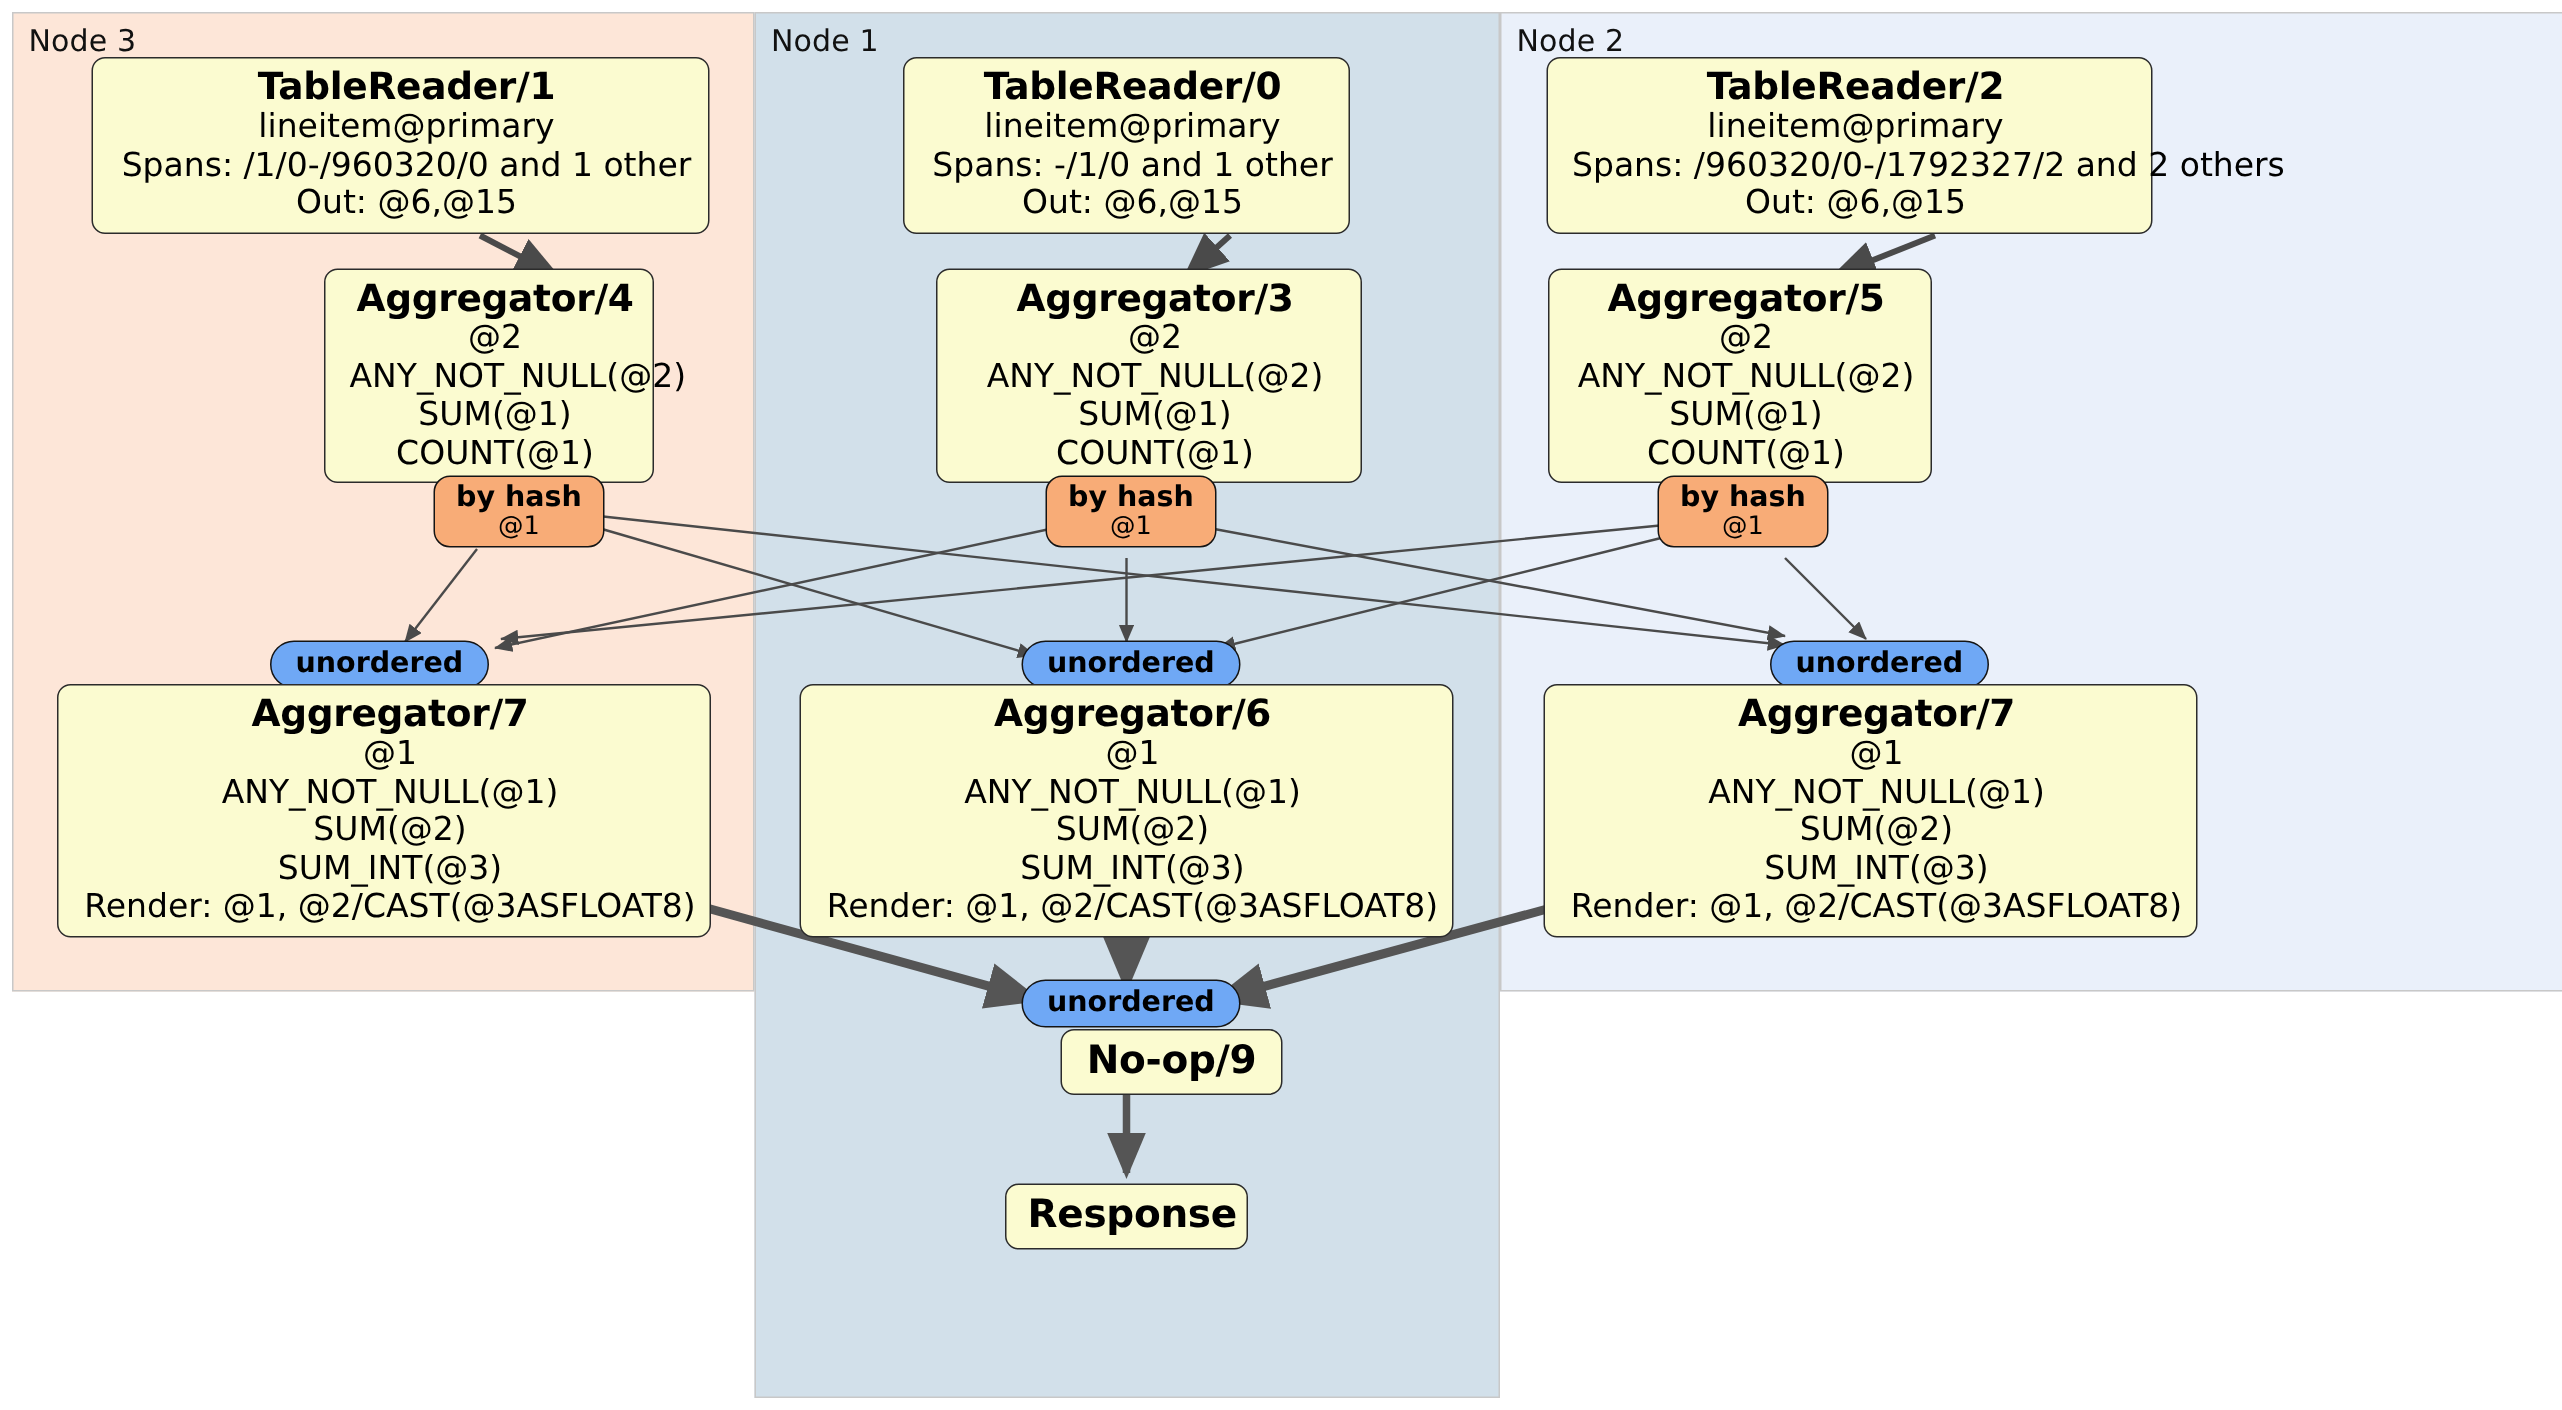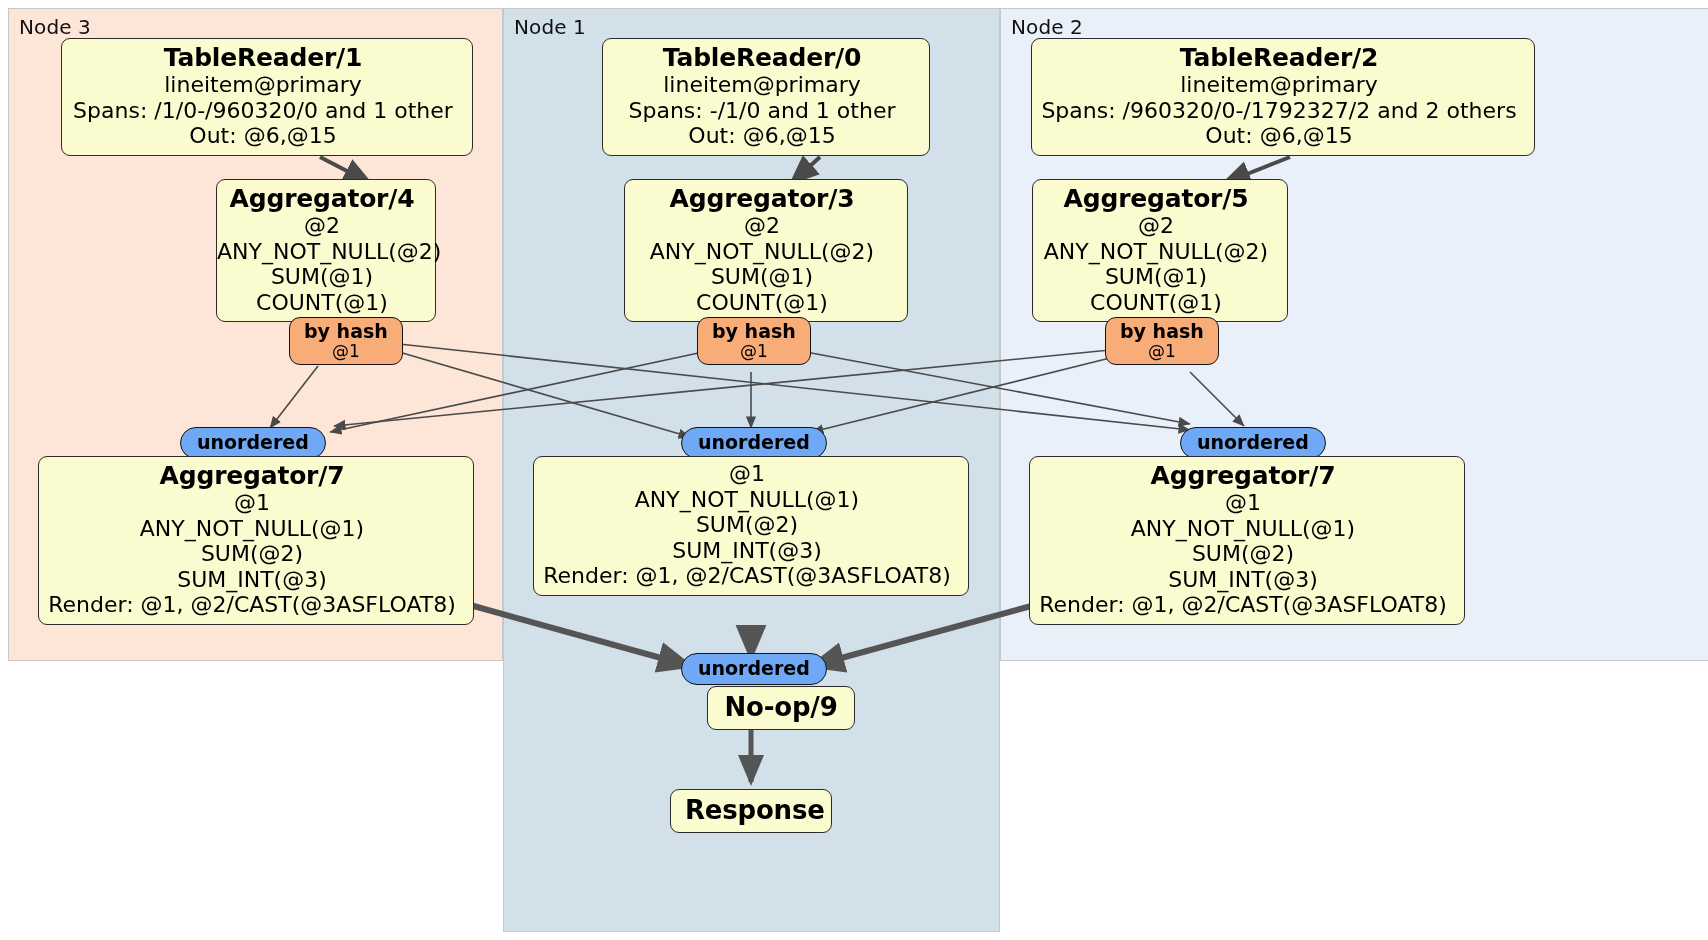--- a/index.html
+++ b/index.html
@@ -38,21 +38,21 @@
   }
 
   
   .proc{
     position:absolute;
     box-sizing:border-box;
     background:#fbfbd0;
     border:1.6px solid #2b2b2b;
     border-radius:9px;
     text-align:center;
-    padding:4px 8px 6px 0;
+    padding:4px 8px 6px 16px;
     color:#000000;
     line-height:1.16;
   }
   .proc .title{
     font-weight:bold;
     font-size:25px;
     letter-spacing:-0.2px;
     white-space:nowrap;
   }
   .proc .line{
@@ -147,28 +147,28 @@
     <path d="M 751,722 L 751,782" stroke="#555555" stroke-width="5" fill="none" marker-end="url(#ah-thick)"></path>
   </svg>
 
   <div class="proc" style="left:61px; top:38px; width:412px;">
     <div class="title">TableReader/1</div>
     <div class="line">lineitem@primary</div>
     <div class="line">Spans: /1/0-/960320/0 and 1 other</div>
     <div class="line">Out: @6,@15</div>
   </div>
 
-  <div class="proc" style="left:602px; top:38px; width:328px;">
+  <div class="proc" style="left:602px; top:38px; width:298px;">
     <div class="title">TableReader/0</div>
     <div class="line">lineitem@primary</div>
     <div class="line">Spans: -/1/0 and 1 other</div>
     <div class="line">Out: @6,@15</div>
   </div>
 
-  <div class="proc" style="left:1031px; top:38px; width:504px;">
+  <div class="proc" style="left:1031px; top:38px; width:404px;">
     <div class="title">TableReader/2</div>
     <div class="line">lineitem@primary</div>
     <div class="line">Spans: /960320/0-/1792327/2 and 2 others</div>
     <div class="line">Out: @6,@15</div>
   </div>
 
   <div class="proc" style="left:216px; top:179px; width:220px;">
     <div class="title">Aggregator/4</div>
     <div class="line">@2</div>
     <div class="line">ANY_NOT_NULL(@2)</div>
@@ -222,20 +222,21 @@
   <div class="proc" style="left:38px; top:456px; width:436px;">
     <div class="title">Aggregator/7</div>
     <div class="line">@1</div>
     <div class="line">ANY_NOT_NULL(@1)</div>
     <div class="line">SUM(@2)</div>
     <div class="line">SUM_INT(@3)</div>
     <div class="line">Render: @1, @2/CAST(@3ASFLOAT8)</div>
   </div>
 
   <div class="proc" style="left:533px; top:456px; width:436px;">
+    <div class="title">Aggregator/6</div>
     <div class="line">@1</div>
     <div class="line">ANY_NOT_NULL(@1)</div>
     <div class="line">SUM(@2)</div>
     <div class="line">SUM_INT(@3)</div>
     <div class="line">Render: @1, @2/CAST(@3ASFLOAT8)</div>
   </div>
 
   <div class="proc" style="left:1029px; top:456px; width:436px;">
     <div class="title">Aggregator/7</div>
     <div class="line">@1</div>

